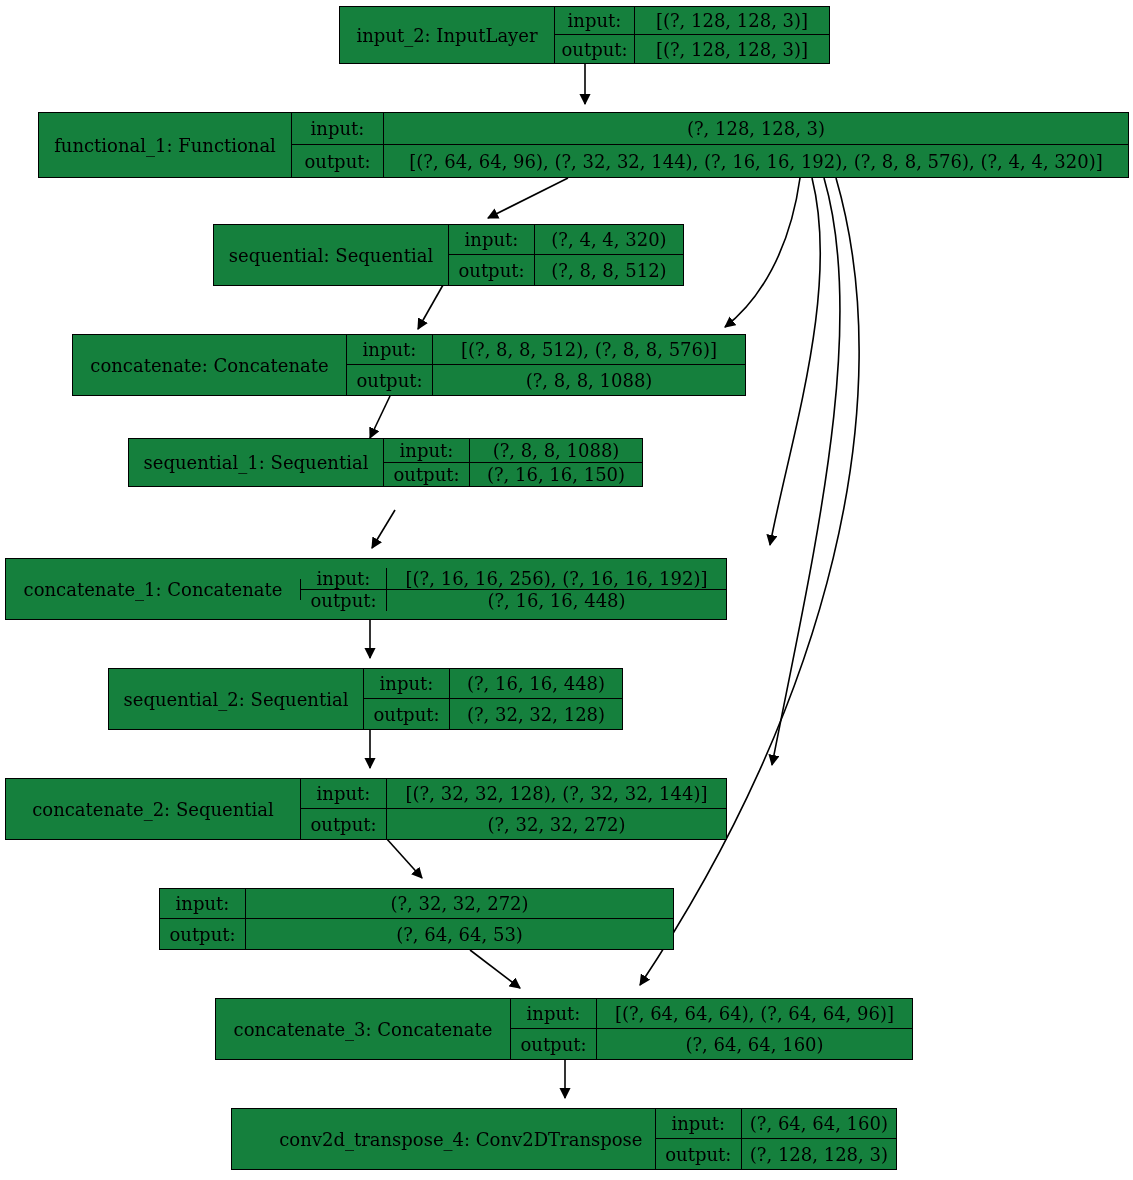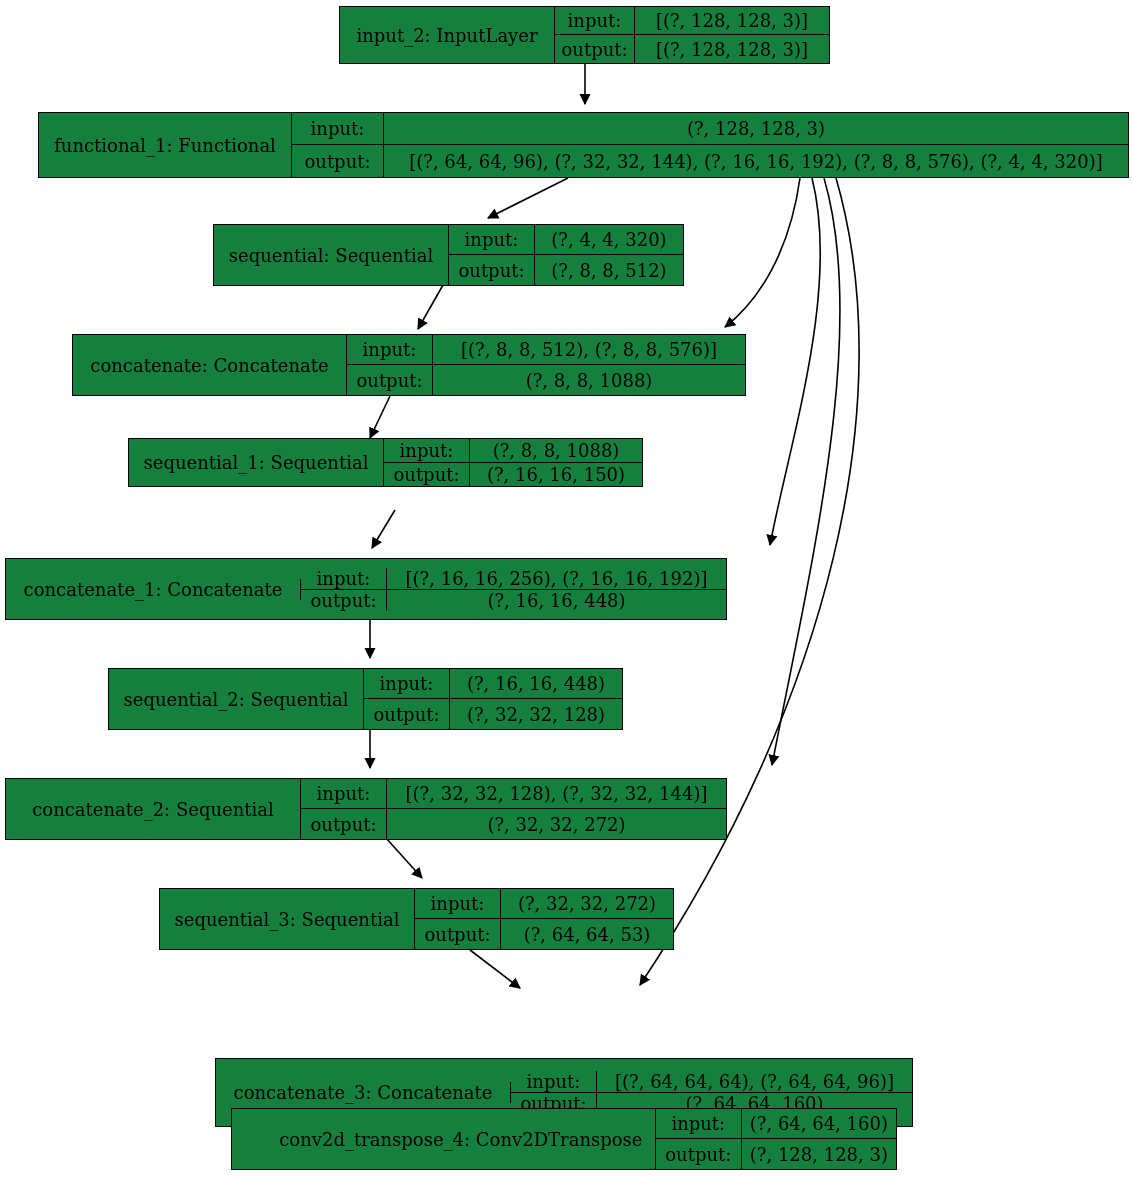--- a/index.html
+++ b/index.html
@@ -230,34 +230,33 @@
         <div class="io-value">[(?, 32, 32, 128), (?, 32, 32, 144)]</div>
       </div>
       <div class="io-row">
         <div class="io-label" style="width:86px;">output:</div>
         <div class="io-value">(?, 32, 32, 272)</div>
       </div>
     </div>
   </div>
 
   <div class="node" style="left:159px; top:888px; width:515px; height:62px;">
-    <div class="node-name" style="width:255px;">sequential_3: Sequential</div>
     <div class="io-block">
       <div class="io-row top">
         <div class="io-label" style="width:86px;">input:</div>
         <div class="io-value">(?, 32, 32, 272)</div>
       </div>
       <div class="io-row">
         <div class="io-label" style="width:86px;">output:</div>
         <div class="io-value">(?, 64, 64, 53)</div>
       </div>
     </div>
   </div>
 
-  <div class="node" style="left:215px; top:1058px; width:698px; height:69px;align-items:center;">
+  <div class="node" style="left:215px; top:998px; width:698px; height:62px;">
     <div class="node-name" style="width:295px;">concatenate_3: Concatenate</div>
     <div class="io-block">
       <div class="io-row top">
         <div class="io-label" style="width:86px;">input:</div>
         <div class="io-value">[(?, 64, 64, 64), (?, 64, 64, 96)]</div>
       </div>
       <div class="io-row">
         <div class="io-label" style="width:86px;">output:</div>
         <div class="io-value">(?, 64, 64, 160)</div>
       </div>

